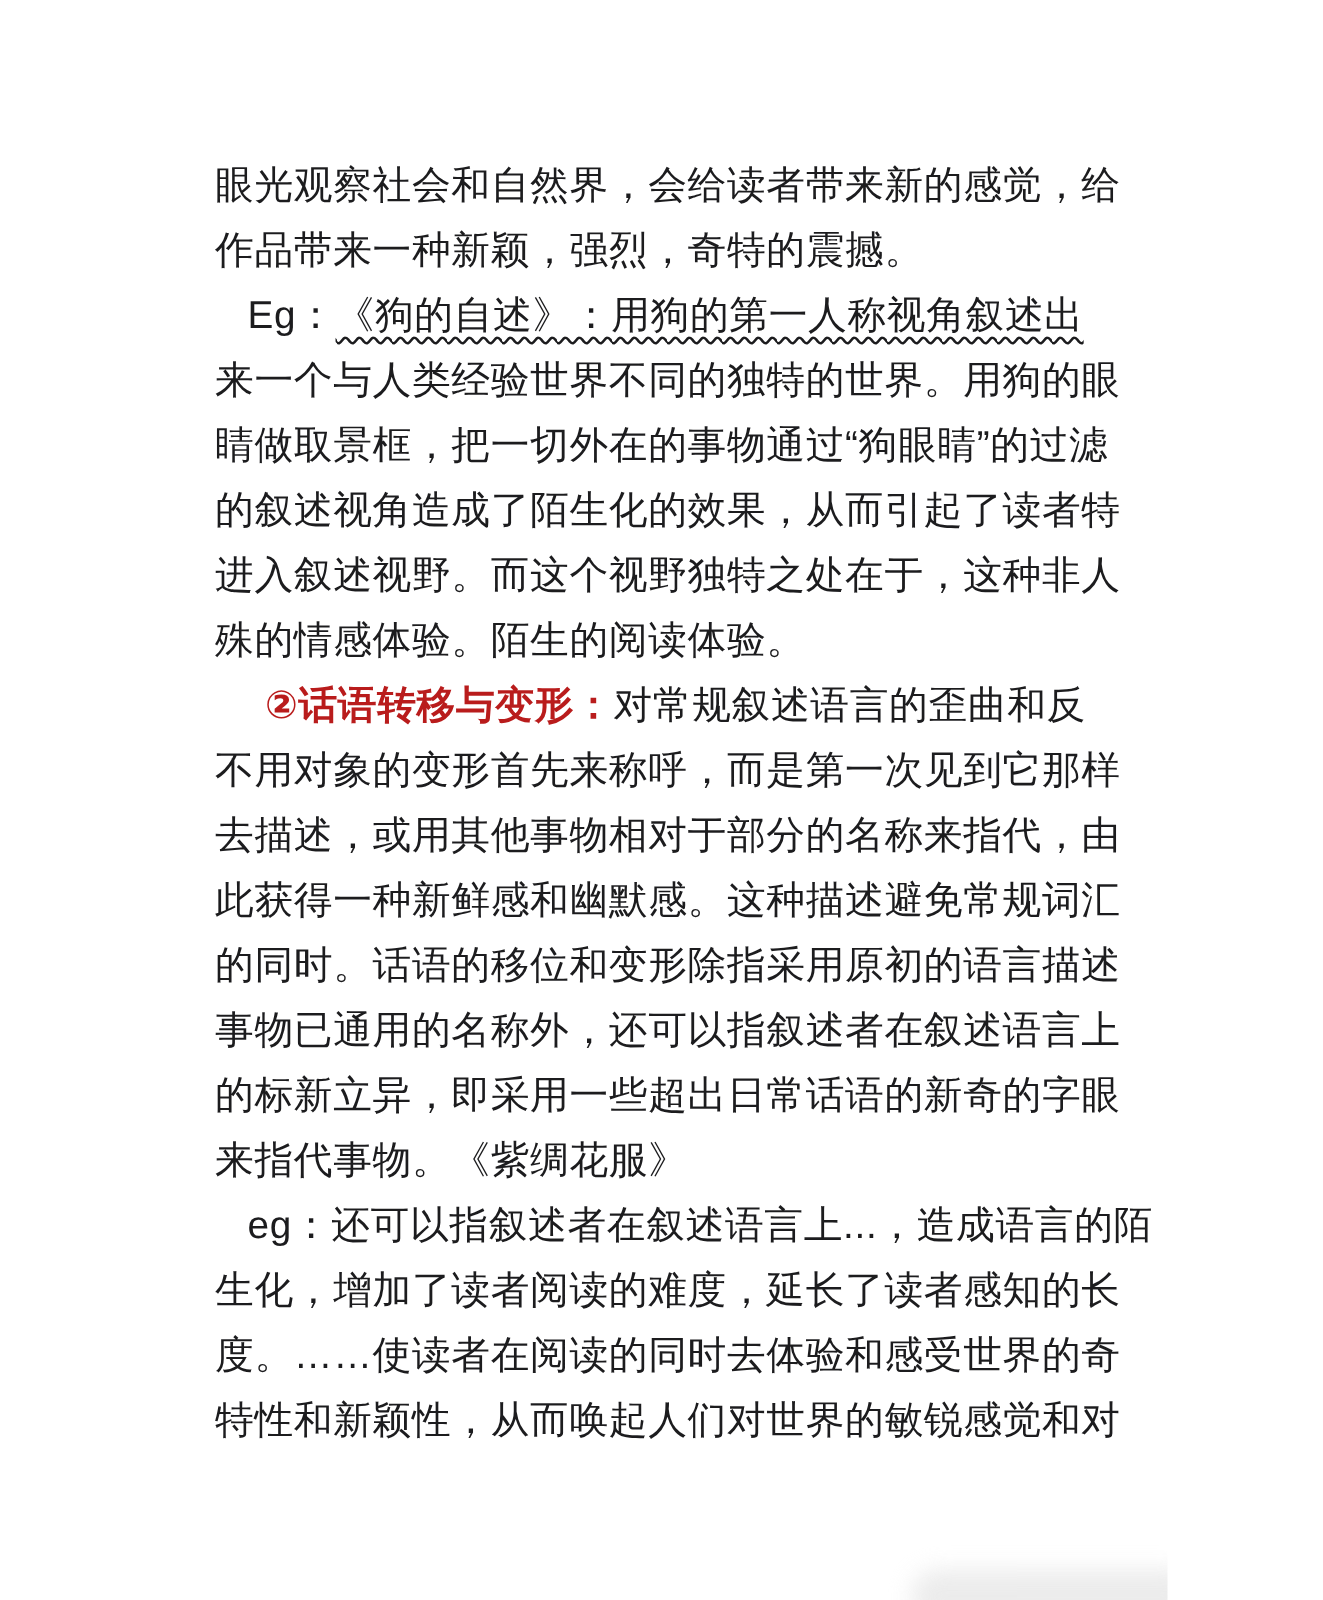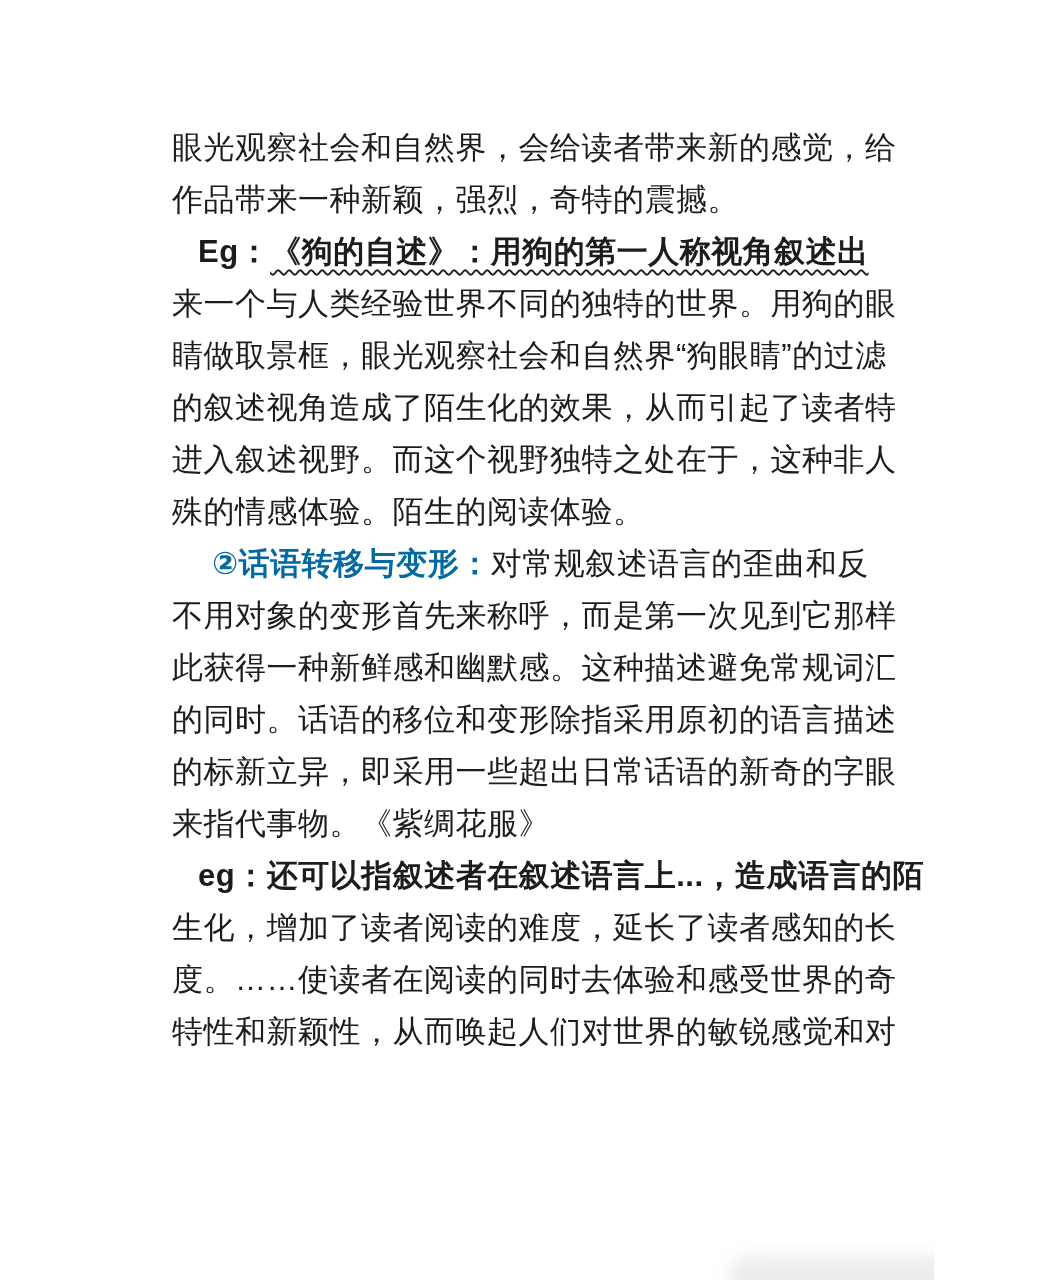--- a/index.html
+++ b/index.html
@@ -18,21 +18,21 @@
     width: 746px;
     color: #1c1c1e;
     font-size: 31px;
     line-height: 52px;
     letter-spacing: 0.5px;
   }
   .line {
     white-space: nowrap;
     height: 52px;
   }
-  .indent-sm { padding-left: 26px; font-weight: bold; }
+  .indent-sm { padding-left: 26px; }
   .indent-md { padding-left: 40px; }
   .seg-normal { }
   .seg-wavy {
     text-decoration: underline;
     text-decoration-style: wavy;
     text-decoration-thickness: 2px;
     text-underline-offset: 7px;
     text-decoration-color: #1c1c1e;
   }
   .seg-pink {
@@ -52,28 +52,30 @@
 </style>
 </head>
 <body>
 
 <div class="page">
   <div class="text-block" id="text-block">
       <div class="line"><span class="seg-normal">眼光观察社会和自然界，会给读者带来新的感觉，给</span></div>
       <div class="line"><span class="seg-normal">作品带来一种新颖，强烈，奇特的震撼。</span></div>
       <div class="line indent-sm"><span class="seg-normal">Eg：</span><span class="seg-wavy">《狗的自述》：用狗的第一人称视角叙述出</span></div>
       <div class="line"><span class="seg-normal">来一个与人类经验世界不同的独特的世界。用狗的眼</span></div>
-      <div class="line"><span class="seg-normal">睛做取景框，眼光观察社会和自然界“狗眼睛”的过滤</span></div>
+      <div class="line"><span class="seg-normal">睛做取景框，把一切外在的事物通过“狗眼睛”的过滤</span></div>
       <div class="line"><span class="seg-normal">的叙述视角造成了陌生化的效果，从而引起了读者特</span></div>
       <div class="line"><span class="seg-normal">进入叙述视野。而这个视野独特之处在于，这种非人</span></div>
       <div class="line"><span class="seg-normal">殊的情感体验。陌生的阅读体验。</span></div>
-      <div class="line indent-md"><span class="seg-pink" style="color: #0369a1;">②话语转移与变形：</span><span class="seg-normal">对常规叙述语言的歪曲和反</span></div>
+      <div class="line indent-md"><span class="seg-pink" style="color: #b91c1c;">②话语转移与变形：</span><span class="seg-normal">对常规叙述语言的歪曲和反</span></div>
       <div class="line"><span class="seg-normal">不用对象的变形首先来称呼，而是第一次见到它那样</span></div>
+      <div class="line"><span class="seg-normal">去描述，或用其他事物相对于部分的名称来指代，由</span></div>
       <div class="line"><span class="seg-normal">此获得一种新鲜感和幽默感。这种描述避免常规词汇</span></div>
       <div class="line"><span class="seg-normal">的同时。话语的移位和变形除指采用原初的语言描述</span></div>
+      <div class="line"><span class="seg-normal">事物已通用的名称外，还可以指叙述者在叙述语言上</span></div>
       <div class="line"><span class="seg-normal">的标新立异，即采用一些超出日常话语的新奇的字眼</span></div>
       <div class="line"><span class="seg-normal">来指代事物。《紫绸花服》</span></div>
       <div class="line indent-sm"><span class="seg-normal">eg：还可以指叙述者在叙述语言上...，造成语言的陌</span></div>
       <div class="line"><span class="seg-normal">生化，增加了读者阅读的难度，延长了读者感知的长</span></div>
       <div class="line"><span class="seg-normal">度。……使读者在阅读的同时去体验和感受世界的奇</span></div>
       <div class="line"><span class="seg-normal">特性和新颖性，从而唤起人们对世界的敏锐感觉和对</span></div>
     </div>
   <div class="smudge"></div>
 </div>
 

